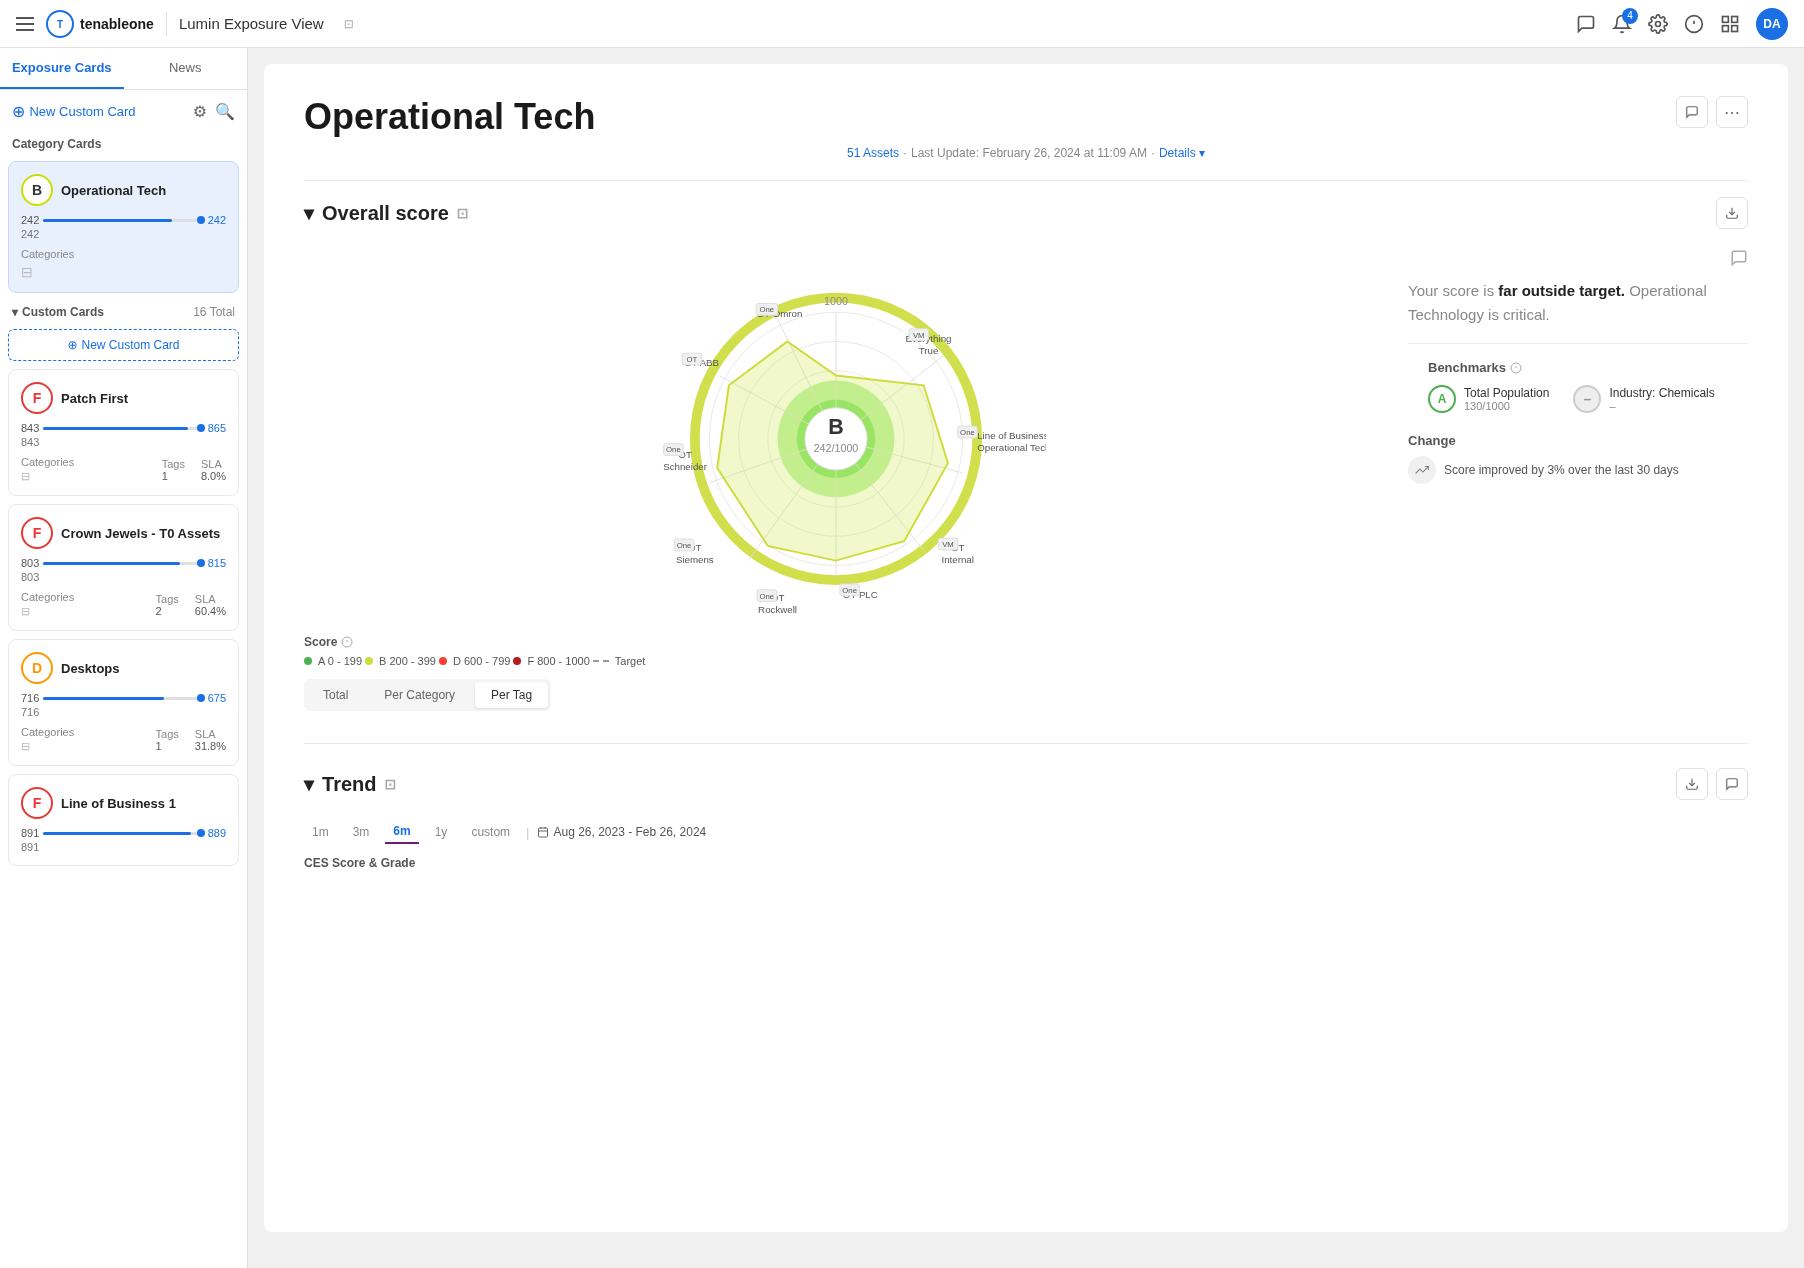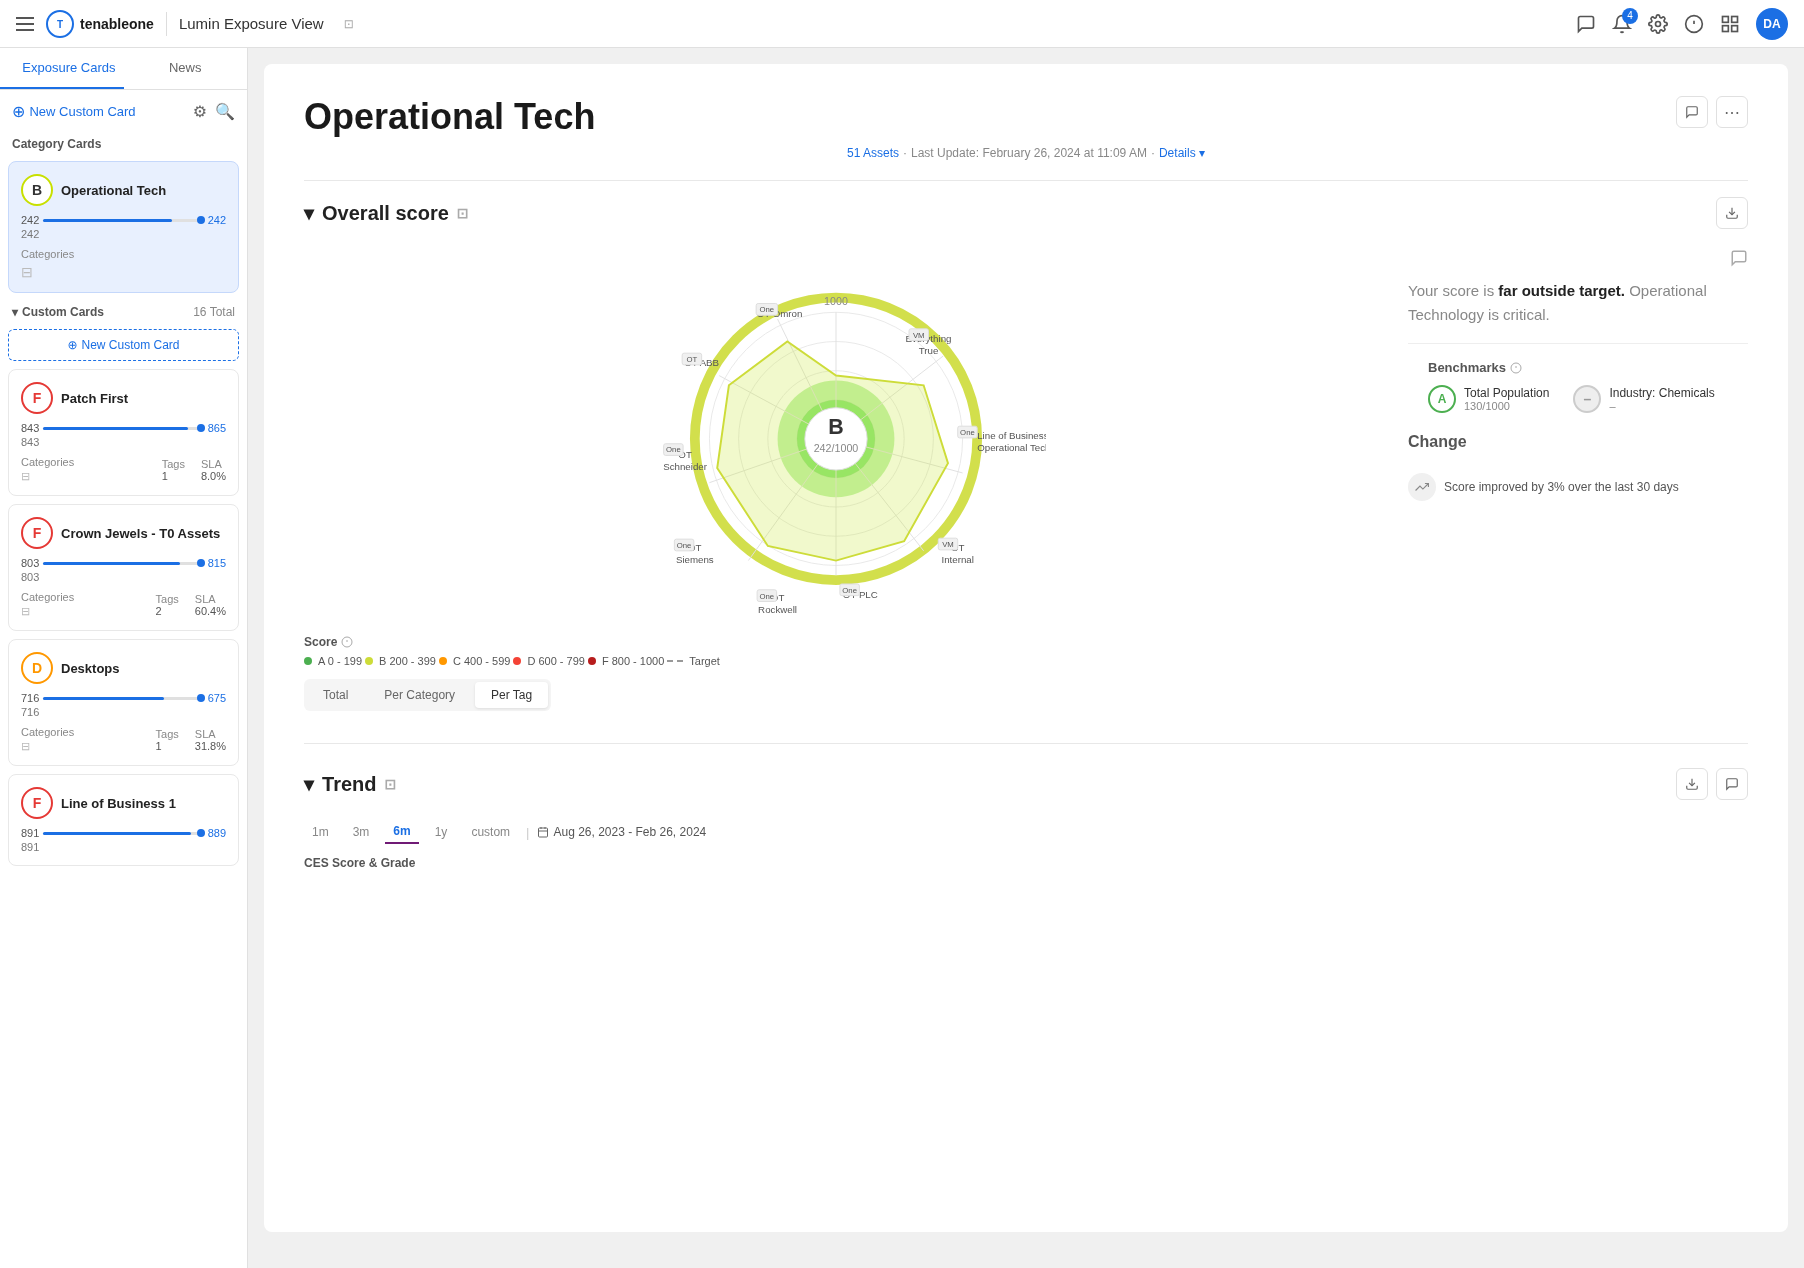--- a/index.html
+++ b/index.html
@@ -24,21 +24,21 @@
     .badge { position: absolute; top: -6px; right: -6px; background: #1b6fe4; color: #fff; border-radius: 50%; width: 16px; height: 16px; font-size: 10px; display: flex; align-items: center; justify-content: center; }
     .avatar { width: 32px; height: 32px; background: #1b6fe4; border-radius: 50%; color: #fff; font-size: 12px; font-weight: 600; display: flex; align-items: center; justify-content: center; cursor: pointer; }
 
     
     .layout { display: flex; height: calc(100vh - 48px); margin-top: 48px; }
 
     
     .sidebar { width: 248px; background: #fff; border-right: 1px solid #e0e0e0; display: flex; flex-direction: column; overflow-y: auto; flex-shrink: 0; }
     .sidebar-tabs { display: flex; border-bottom: 1px solid #e0e0e0; }
     .sidebar-tab { flex: 1; text-align: center; padding: 12px 8px; font-size: 13px; cursor: pointer; color: #666; border-bottom: 2px solid transparent; }
-    .sidebar-tab.active { color: #1b6fe4; border-bottom: 2px solid #1b6fe4; font-weight: 400; text-align: right; }
+    .sidebar-tab.active { color: #1b6fe4; border-bottom: 2px solid #1b6fe4; font-weight: 700; }
     .sidebar-actions { display: flex; align-items: center; justify-content: space-between; padding: 12px 12px 8px; }
     .new-card-btn { display: flex; align-items: center; gap: 4px; color: #1b6fe4; font-size: 13px; cursor: pointer; text-decoration: none; }
     .new-card-btn .plus-circle { font-size: 16px; }
     .sidebar-action-icons { display: flex; gap: 8px; }
     .sidebar-action-icon { color: #666; cursor: pointer; font-size: 16px; }
 
     
     .section-header { padding: 8px 12px 6px; font-size: 12px; font-weight: 600; color: #555; text-transform: none; }
 
     
@@ -115,21 +115,21 @@
     .benchmarks-title { font-size: 13px; font-weight: 600; color: #555; margin-bottom: 10px; display: flex; align-items: center; gap: 4px; }
     .benchmark-items { display: flex; gap: 24px; }
     .benchmark-item { display: flex; align-items: center; gap: 8px; }
     .bench-grade { width: 28px; height: 28px; border-radius: 50%; display: flex; align-items: center; justify-content: center; font-weight: 700; font-size: 12px; }
     .bench-grade-a { background: #fff; border: 2px solid #4caf50; color: #4caf50; }
     .bench-grade-dash { background: #eee; border: 2px solid #ccc; color: #999; font-size: 14px; }
     .bench-label { font-size: 12px; color: #333; font-weight: 500; }
     .bench-score { font-size: 11px; color: #888; }
 
     .change-section { margin-top: 20px; }
-    .change-title { font-size: 16px; font-weight: 600; color: #555; margin-bottom: 22px; }
+    .change-title { font-size: 13px; font-weight: 600; color: #555; margin-bottom: 8px; }
     .change-item { display: flex; align-items: center; gap: 8px; font-size: 12px; color: #555; }
     .change-icon { width: 28px; height: 28px; border-radius: 50%; background: #f0f0f0; display: flex; align-items: center; justify-content: center; color: #888; }
 
     
     .trend-section { margin-top: 24px; }
     .trend-controls { display: flex; align-items: center; gap: 8px; margin-bottom: 12px; flex-wrap: wrap; }
     .time-btn { padding: 4px 8px; border-radius: 4px; font-size: 12px; cursor: pointer; background: none; border: none; color: #888; }
     .time-btn.active { color: #1b6fe4; font-weight: 600; border-bottom: 2px solid #701a75; border-radius: 0; text-align: right; }
     .trend-divider { color: #ccc; }
     .date-range { font-size: 12px; color: #555; display: flex; align-items: center; gap: 4px; }
@@ -493,24 +493,20 @@
             <div class="legend-items">
               <div class="legend-item">
                 <span class="legend-dot" style="background:#4caf50;"></span>
                 <span>A  0 - 199</span>
               </div>
               <div class="legend-item">
                 <span class="legend-dot" style="background:#cddc39;"></span>
                 <span>B  200 - 399</span>
               </div>
               <div class="legend-item">
-                <span class="legend-dot" style="background:#ff9800;"></span>
-                <span>C  400 - 599</span>
-              </div>
-              <div class="legend-item">
                 <span class="legend-dot" style="background:#f44336;"></span>
                 <span>D  600 - 799</span>
               </div>
               <div class="legend-item">
                 <span class="legend-dot" style="background:#b71c1c;"></span>
                 <span>F  800 - 1000</span>
               </div>
               <div class="legend-item">
                 <span class="legend-dashed"></span>
                 <span>Target</span>

